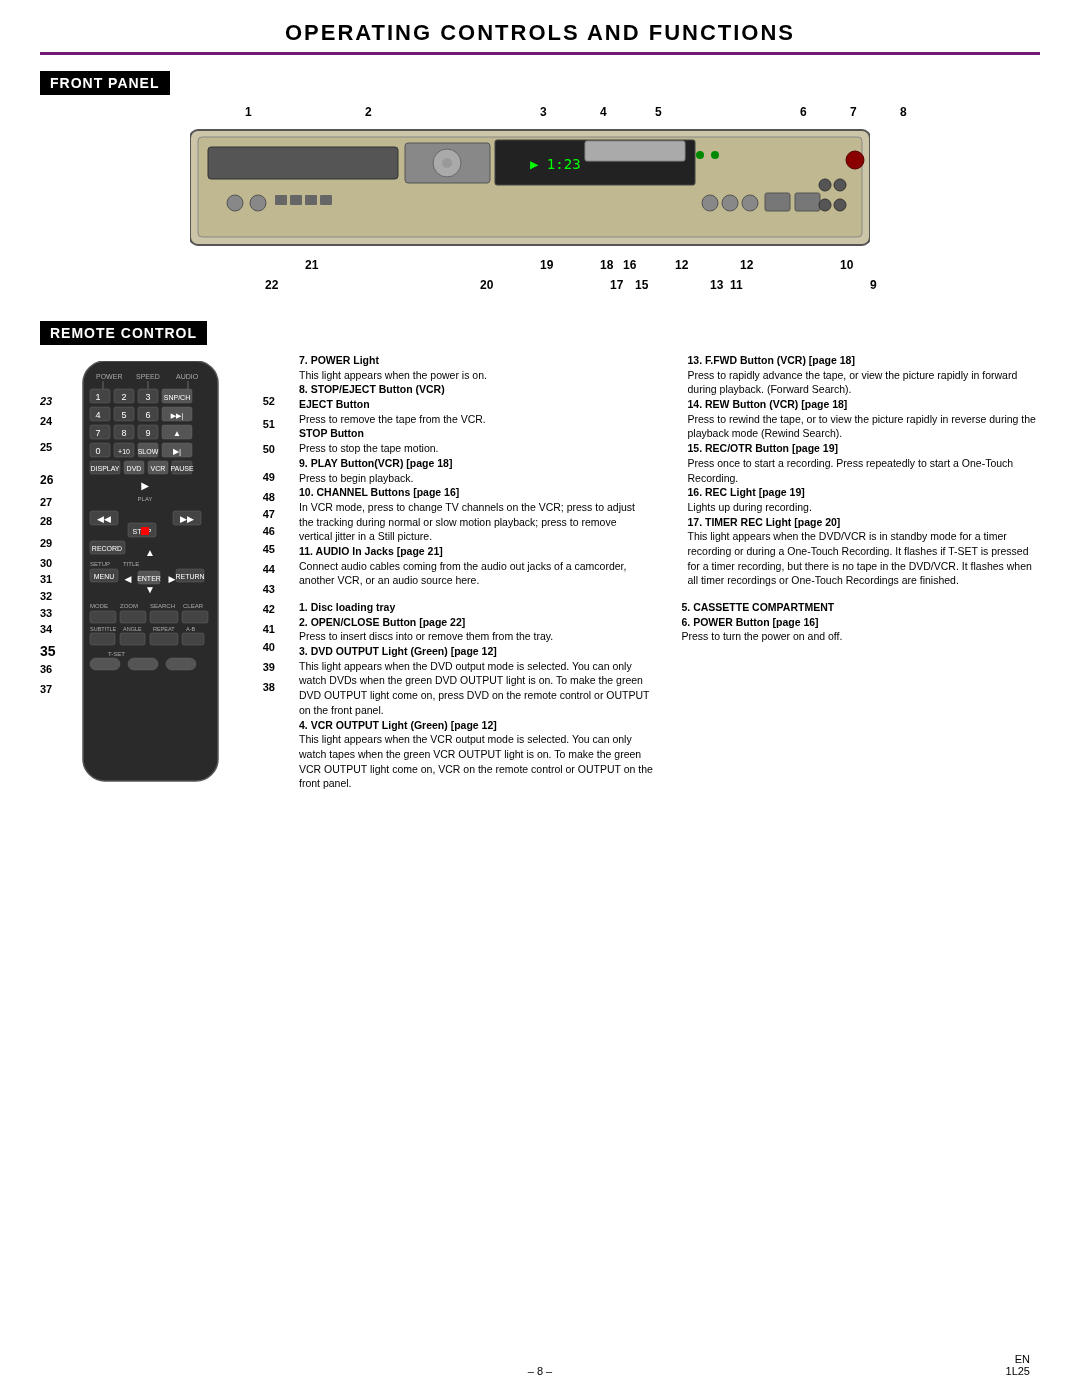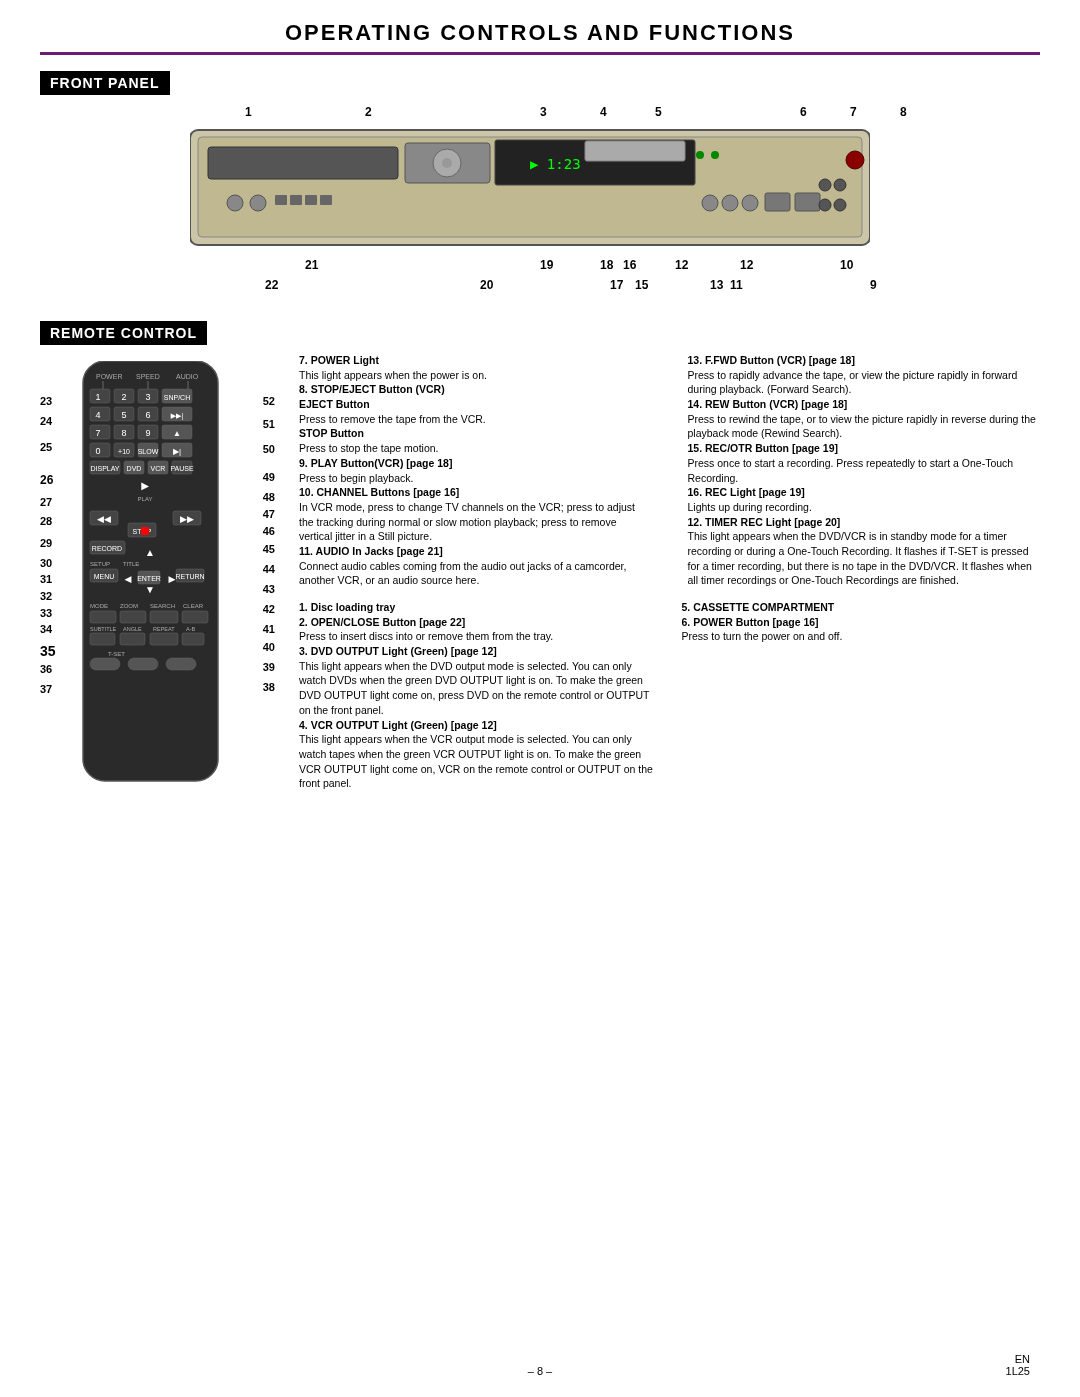--- a/index.html
+++ b/index.html
@@ -167,21 +167,21 @@
     </div>
   </div>
 
   <div>
     <span class="section-header">REMOTE CONTROL</span>
 
     <div class="two-col-layout">
 
       <div class="left-col" style="position:relative;">
 
-        <span style="position:absolute; left:0; top:42px; font-size:11px; font-weight:bold;">23</span>
+        <span style="position:absolute; left:0; top:42px; font-size:11px; font-weight:bold;font-style:italic;">23</span>
         <span style="position:absolute; left:0; top:62px; font-size:11px; font-weight:bold;">24</span>
         <span style="position:absolute; left:0; top:88px; font-size:11px; font-weight:bold;">25</span>
         <span style="position:absolute; left:0; top:120px; font-size:12px; font-weight:bold;">26</span>
         <span style="position:absolute; left:0; top:143px; font-size:11px; font-weight:bold;">27</span>
         <span style="position:absolute; left:0; top:162px; font-size:11px; font-weight:bold;">28</span>
         <span style="position:absolute; left:0; top:184px; font-size:11px; font-weight:bold;">29</span>
         <span style="position:absolute; left:0; top:204px; font-size:11px; font-weight:bold;">30</span>
         <span style="position:absolute; left:0; top:220px; font-size:11px; font-weight:bold;">31</span>
         <span style="position:absolute; left:0; top:237px; font-size:11px; font-weight:bold;">32</span>
         <span style="position:absolute; left:0; top:254px; font-size:11px; font-weight:bold;">33</span>
@@ -374,21 +374,21 @@
               <span class="item-title">15. REC/OTR Button [page 19]</span><br>
               <span>Press once to start a recording. Press repeatedly to start a One-Touch Recording.</span>
             </div>
 
             <div class="desc-item">
               <span class="item-title">16. REC Light [page 19]</span><br>
               <span>Lights up during recording.</span>
             </div>
 
             <div class="desc-item">
-              <span class="item-title">12. TIMER REC Light [page 20]</span><br>
+              <span class="item-title">17. TIMER REC Light [page 20]</span><br>
               <span>This light appears when the DVD/VCR is in standby mode for a timer recording or during a One-Touch Recording. It flashes if T-SET is pressed for a timer recording, but there is no tape in the DVD/VCR. It flashes when all timer recordings or One-Touch Recordings are finished.</span>
             </div>
 
           </div>
         </div>
 
         <div class="bottom-desc" style="margin-top:12px;">
           <div>
             <div class="bottom-desc-item">
               <span class="item-title">1. Disc loading tray</span>

